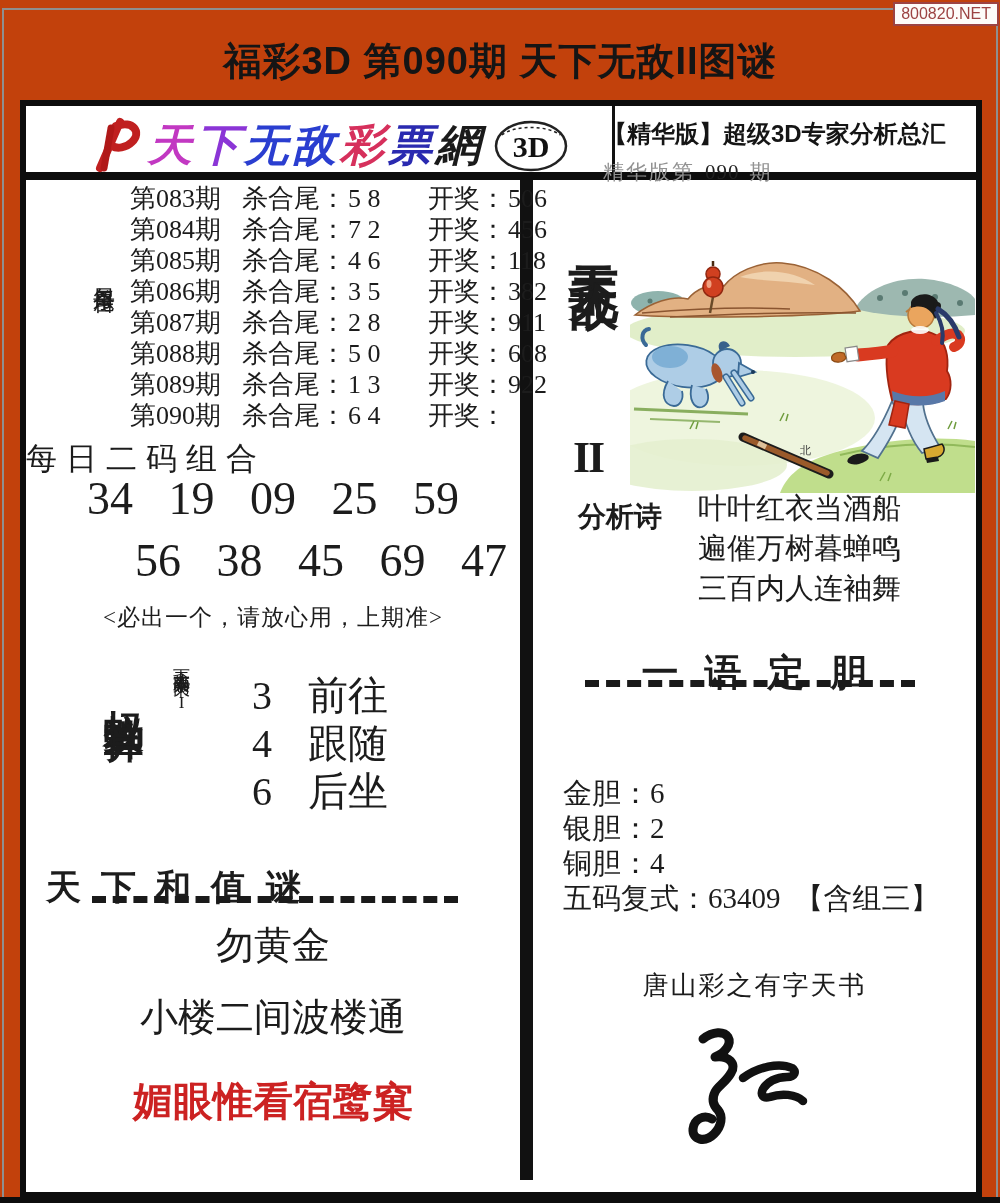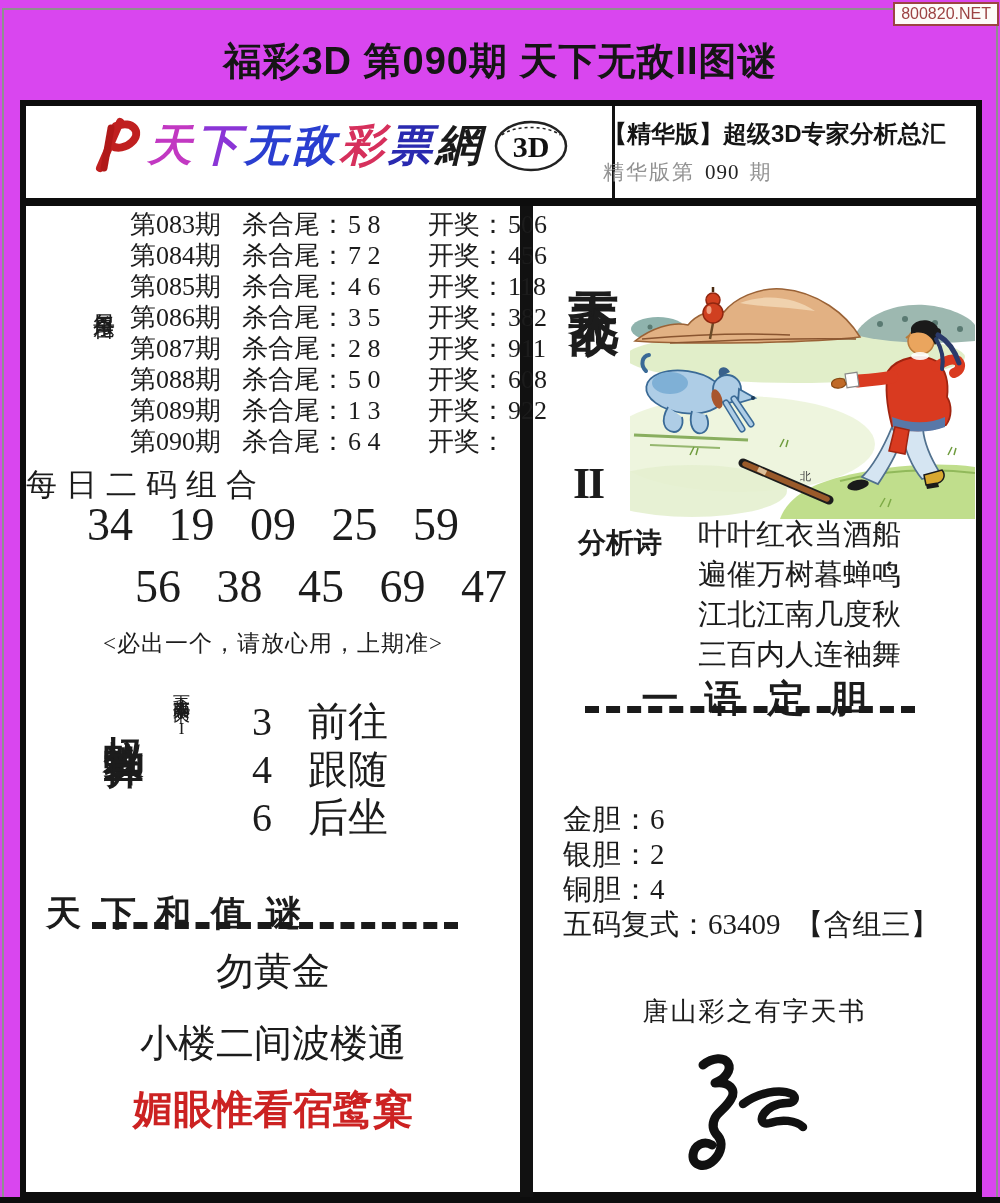--- a/index.html
+++ b/index.html
@@ -1,33 +1,33 @@
 <!DOCTYPE html>
 <html><head>
 <meta charset="utf-8">
 <style>
   * { margin:0; padding:0; box-sizing:border-box; }
   body { background:#ffffff; font-family:"Liberation Serif","DejaVu Serif",serif; color:#1c1c1c; }
-  .page { position:relative; width:1000px; height:1203px; background:#d946ef; overflow:hidden;padding-left:24px; }
+  .page { position:relative; width:1000px; height:1203px; background:#c2410c; overflow:hidden;padding-left:24px; }
   .frame { position:absolute; left:2px; top:8px; right:2px; bottom:2px; border:2px solid #8f8f8f; }
   .bottom-strip { position:absolute; left:0; right:0; bottom:0; height:6px; background:#0d0d0d; }
 
   .page-title { position:absolute; top:36px; left:0; right:0; text-align:center;
     font-family:"Liberation Sans","DejaVu Sans",sans-serif; font-weight:bold; font-size:38px;
     letter-spacing:1px; color:#151515; }
 
   .net-badge { position:absolute; top:2px; right:1px; z-index:5; background:#fdfbf9;
     border:2px solid #9c4343; color:#9c4343; padding:1px 6px;
     font-family:"Liberation Sans","DejaVu Sans",sans-serif; font-size:16px; }
 
   .main-box { position:absolute; left:20px; top:100px; width:962px; height:1098px;
     background:#ffffff; border:6px solid #0d0d0d; }
 
   
-  .hdr { position:relative; height:100px; border-bottom:8px solid #0d0d0d; background:#fff; }
+  .hdr { position:relative; height:74px; border-bottom:8px solid #0d0d0d; background:#fff; }
   .hdr-divider { position:absolute; left:586px; top:0; bottom:0; width:3px; background:#111; }
   .logo-emblem { position:absolute; left:60px; top:8px; }
   .logo-text { position:absolute; left:122px; top:10px; font-size:44px; font-weight:bold;
     font-style:italic; white-space:nowrap; }
   .logo-text span { margin-right:4px; }
   .stamp3d { position:absolute; left:466px; top:11px; }
   .edition { position:absolute; left:577px; top:0; width:340px; }
   .edition-line1 { margin-top:12px; font-family:"Liberation Sans","DejaVu Sans",sans-serif;
     font-weight:bold; font-size:24px; color:#151515; white-space:nowrap; }
   .edition-line2 { margin-top:8px; font-size:21px; color:#929292; letter-spacing:2px; }
@@ -219,21 +219,21 @@
           <div class="ant-item">
               <span class="ant-num">6</span>
               <span>后坐</span>
             </div>
         </div>
 
         <div class="hz-title">天下和值谜</div>
         <div class="hz-dash"></div>
         <div class="hz-line hz-line1">勿黄金</div>
         <div class="hz-line hz-line2">小楼二间波楼通</div>
-        <div class="hz-line hz-line3" style="color:#cc2222;">媚眼惟看宿鹭窠</div>
+        <div class="hz-line hz-line3" style="color:#cc2222;margin-top:18px;">媚眼惟看宿鹭窠</div>
       </div>
 
       <div class="right-panel">
 
         <div class="series-v vtext">天下无敌</div>
         <div class="series-sub">II</div>
 
         <svg class="illus" width="345" height="290" viewBox="0 0 345 290">
 
           <ellipse cx="165" cy="128" rx="170" ry="26" fill="#dcebc0" opacity="0.85"></ellipse>
@@ -312,21 +312,20 @@
           <path d="M60,226 l4,-8 M66,226 l2,-7" stroke="#6f9c3e" stroke-width="1.5" fill="none"></path>
           <path d="M150,218 l4,-8 M156,218 l2,-7" stroke="#6f9c3e" stroke-width="1.5" fill="none"></path>
           <path d="M318,226 l4,-8 M324,226 l2,-7" stroke="#6f9c3e" stroke-width="1.5" fill="none"></path>
           <path d="M250,278 l5,-9 M258,278 l3,-8" stroke="#7daa46" stroke-width="1.5" fill="none"></path>
         </svg>
 
         <div class="poem-label">分析诗</div>
         <div class="poem-lines">
           <div>叶叶红衣当酒船</div>
           <div>遍催万树暮蝉鸣</div>
-          <div>江北江南几度秋</div>
           <div>三百内人连袖舞</div>
         </div>
 
         <div class="dan-title">一语定胆</div>
         <div class="dan-dash"></div>
 
         <div class="dan-list">
           <div class="dan-row">
               <span>金胆：</span>
               <span>6</span>

